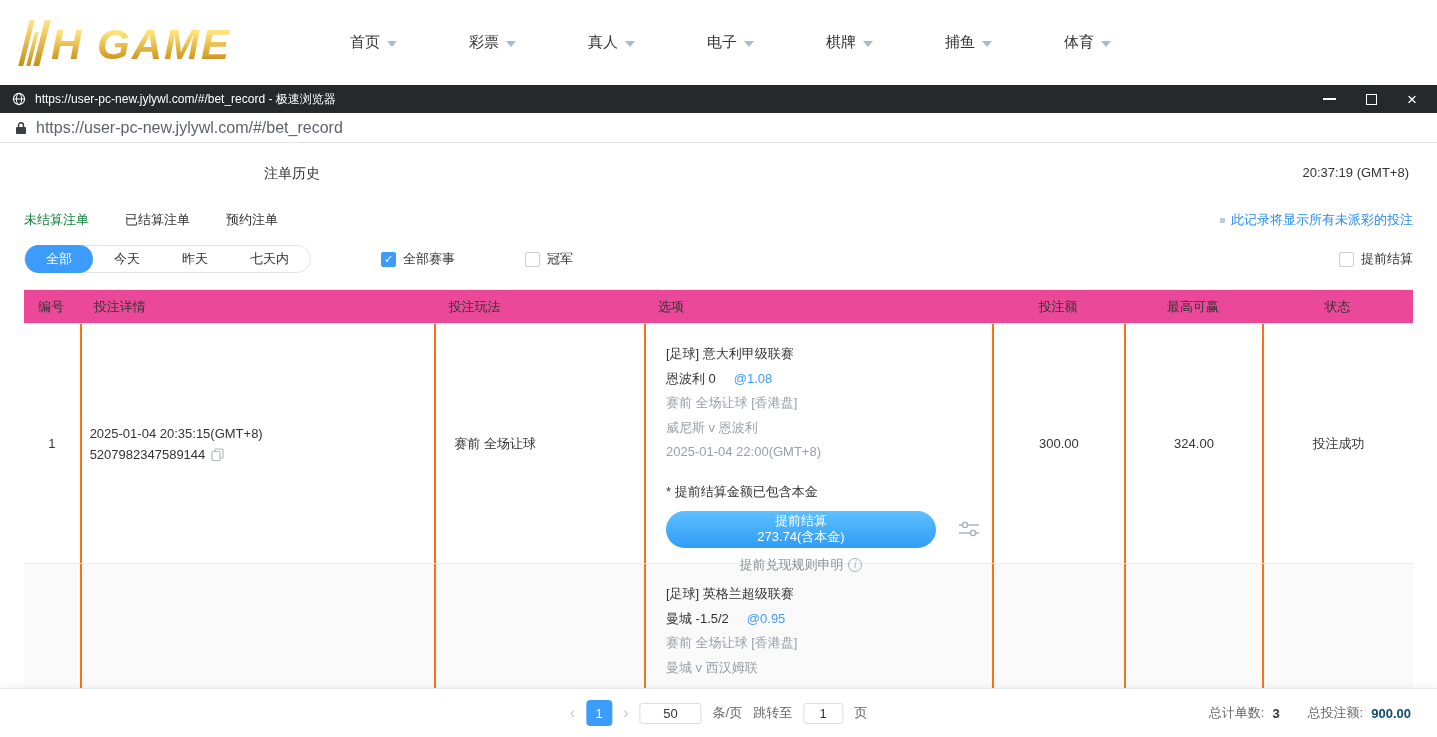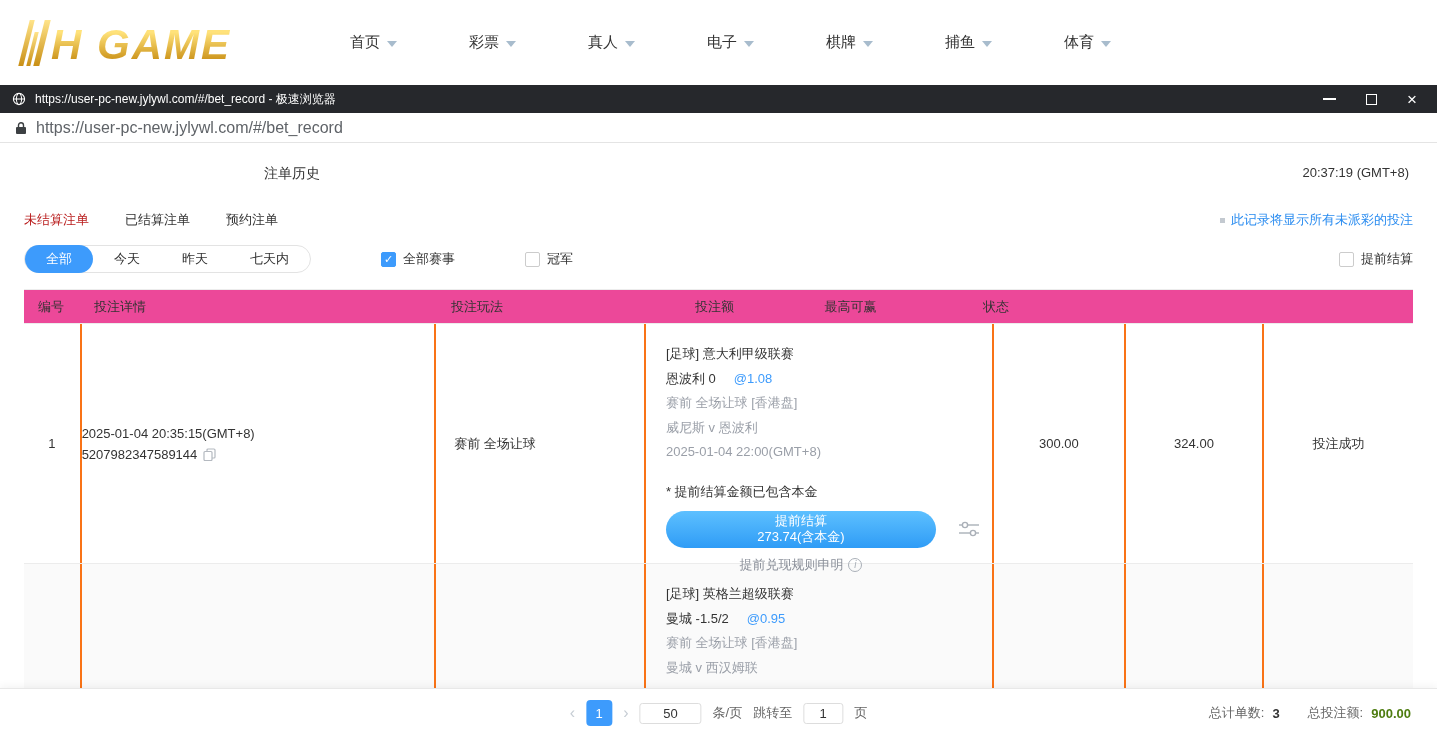--- a/index.html
+++ b/index.html
@@ -27,21 +27,21 @@
   .btn-close { font-size:17px; line-height:1; color:#fff; }
   .urlbar { height:30px; border-bottom:1px solid #e4e4e4; display:flex; align-items:center; padding:0 15px; gap:9px; font-size:16px; color:#5f6368; background:#fff; }
 
   
   .content { position:relative; height:545px; overflow:hidden; background:#fff; }
   .page-head { display:flex; align-items:flex-start; padding:22px 28px 0 220px; font-size:14px; color:#333;margin-left:44px; }
   .page-time { margin-left:auto; font-size:13px; color:#333; }
 
   .tabs-row { display:flex; align-items:center; gap:36px; padding:28px 24px 0 24px; font-size:13px; color:#333; }
   .tab { cursor:pointer; }
-  .tab.active { color:#b91c1c; }
+  .tab.active { color:#15803d; }
   .notice { margin-left:auto; display:flex; align-items:center; gap:6px; color:#2a8cf0; font-size:13px; }
   .notice-dot { width:5px; height:5px; background:#c3c9d0; display:inline-block; }
 
   .filter-row { display:flex; align-items:center; padding:16px 24px 0 24px; font-size:13px; color:#333;gap:44px; }
   .pill-group { display:flex; align-items:center; border:1px solid #e3e3e3; border-radius:15px; height:28px; background:#fff; }
   .pill { padding:0 21px; height:28px; display:flex; align-items:center; border-radius:15px; cursor:pointer; }
   .pill.active { background:#3d9bfc; color:#fff; }
   .cb-wrap { display:flex; align-items:center; gap:7px; margin-left:26px; cursor:pointer; }
   .cb { width:15px; height:15px; border:1px solid #ccc; border-radius:2px; background:#fff; display:flex; align-items:center; justify-content:center; }
   .cb.checked { background:#3d9bfc; border-color:#3d9bfc; color:#fff; font-size:11px; }
@@ -53,21 +53,21 @@
   .col1{width:56px;} .col2{width:357px;} .col3{width:211px;} .col4{width:350px;} .col5{width:133px;} .col6{width:139px;} .col7{width:152px;}
   .th { padding-left:14px; }
   .th.center { text-align:center; padding-left:0; }
   .trow { display:flex; border-bottom:1px solid #ececec; }
   .trow.alt { background:#fafafa; }
   .td { border-left:2px solid #f97316; display:flex; flex-direction:column; justify-content:center; }
   .td:first-child { border-left:none; }
   .td.center { align-items:center; text-align:center; }
   .row1 { height:240px; }
   .row2 { height:240px; }
-  .detail-cell { gap:6px; }
+  .detail-cell { padding-left:8px; gap:6px; }
   .play-cell { padding-left:18px; }
   .opt-cell { justify-content:flex-start; padding:22px 10px 0 20px; }
   .opt-line { margin-bottom:9px; line-height:1.2; }
   .opt-sel { display:flex; gap:18px; }
   .gray { color:#9a9fa8; }
   .odds { color:#3d9bfc; }
   .bet-id-line { display:flex; align-items:center; gap:6px; }
   .early-note { margin:14px 0 10px 0; color:#333; }
   .cashout-wrap { display:flex; align-items:center; gap:22px; }
   .cashout-btn { width:270px; height:37px; border:none; border-radius:19px; cursor:pointer;
@@ -82,21 +82,21 @@
     box-shadow:0 -2px 8px rgba(0,0,0,0.05); display:flex; align-items:center; font-size:13px; color:#666; }
   .pg-center { position:absolute; left:50%; transform:translateX(-50%); display:flex; align-items:center; gap:11px; }
   .pg-arrow { color:#c6cdd4; font-size:16px; cursor:pointer; }
   .pg-num { width:26px; height:26px; background:#3d9bfc; color:#fff; border-radius:4px; display:flex; align-items:center; justify-content:center; cursor:pointer; }
   .pg-input { height:21px; border:1px solid #ddd; border-radius:3px; text-align:center; font-size:13px; font-family:inherit; color:#333; }
   .pg-size { width:62px; }
   .pg-jump { width:40px; }
   .pg-right { margin-left:auto; padding-right:26px; display:flex; gap:28px; align-items:center; }
   .pg-total { display:flex; gap:8px; align-items:center; }
   .pg-count { color:#333; font-weight:700; }
-  .pg-amount { color:#4d7c0f; font-weight:700; }
+  .pg-amount { color:#0c4a6e; font-weight:700; }
 
   svg { display:block; }
 </style>
 </head>
 <body>
 
 <div class="screen">
 
   <header class="game-header">
     <div class="logo">
@@ -201,20 +201,21 @@
         <span class="cb"></span>
         <span>提前结算</span>
       </span>
     </div>
 
     <div class="table">
       <div class="thead">
         <span class="th col1">编号</span>
         <span class="th col2">投注详情</span>
         <span class="th col3">投注玩法</span>
+        <span class="th col4">选项</span>
         <span class="th col5 center">投注额</span>
         <span class="th col6 center">最高可赢</span>
         <span class="th col7 center">状态</span>
       </div>
 
       <div class="trow row1">
         <div class="td col1 center">1</div>
         <div class="td col2 detail-cell">
           <span>2025-01-04 20:35:15(GMT+8)</span>
           <span class="bet-id-line">

